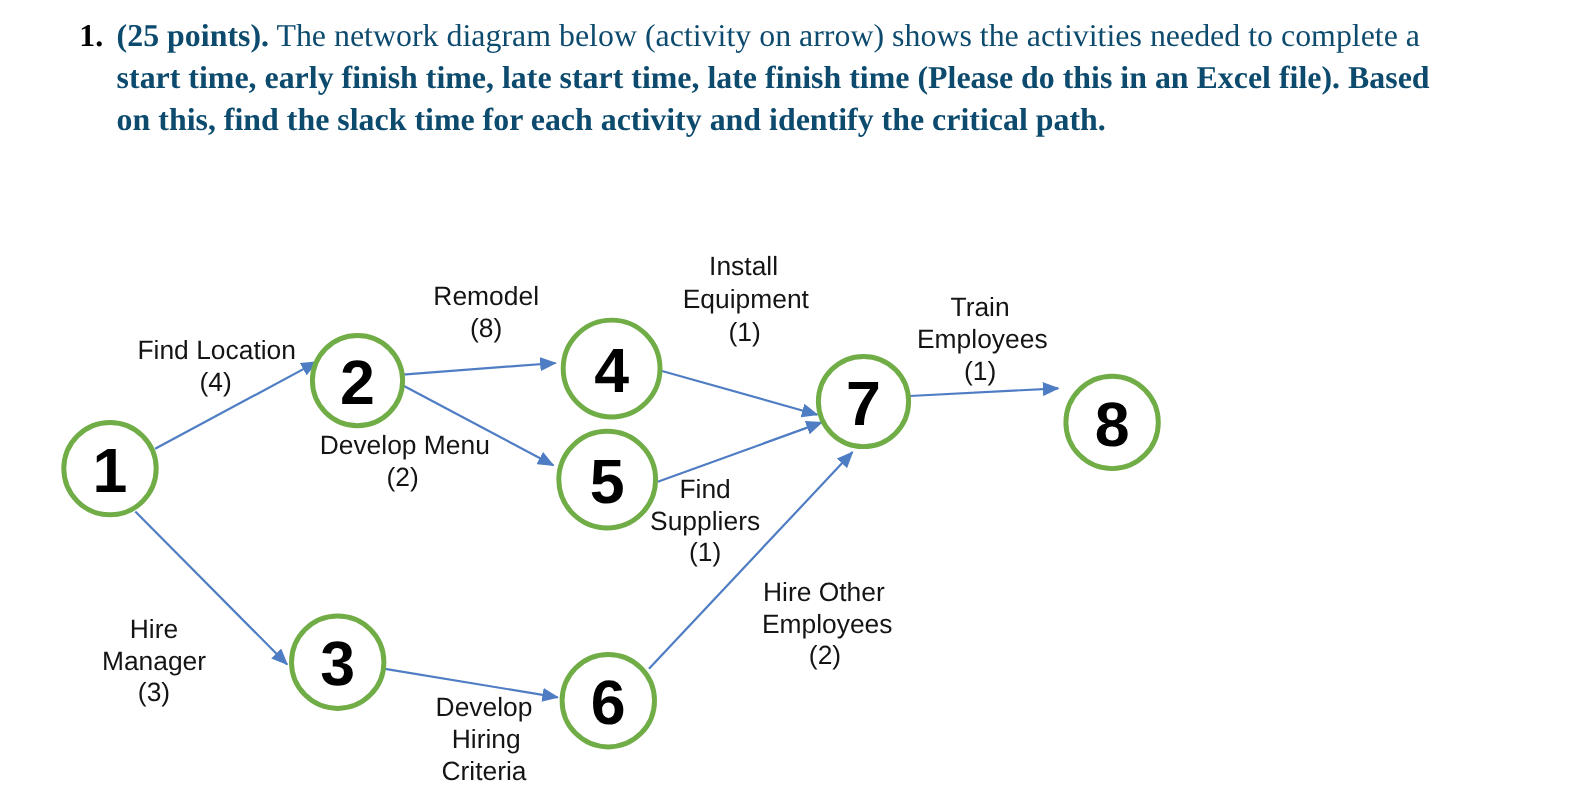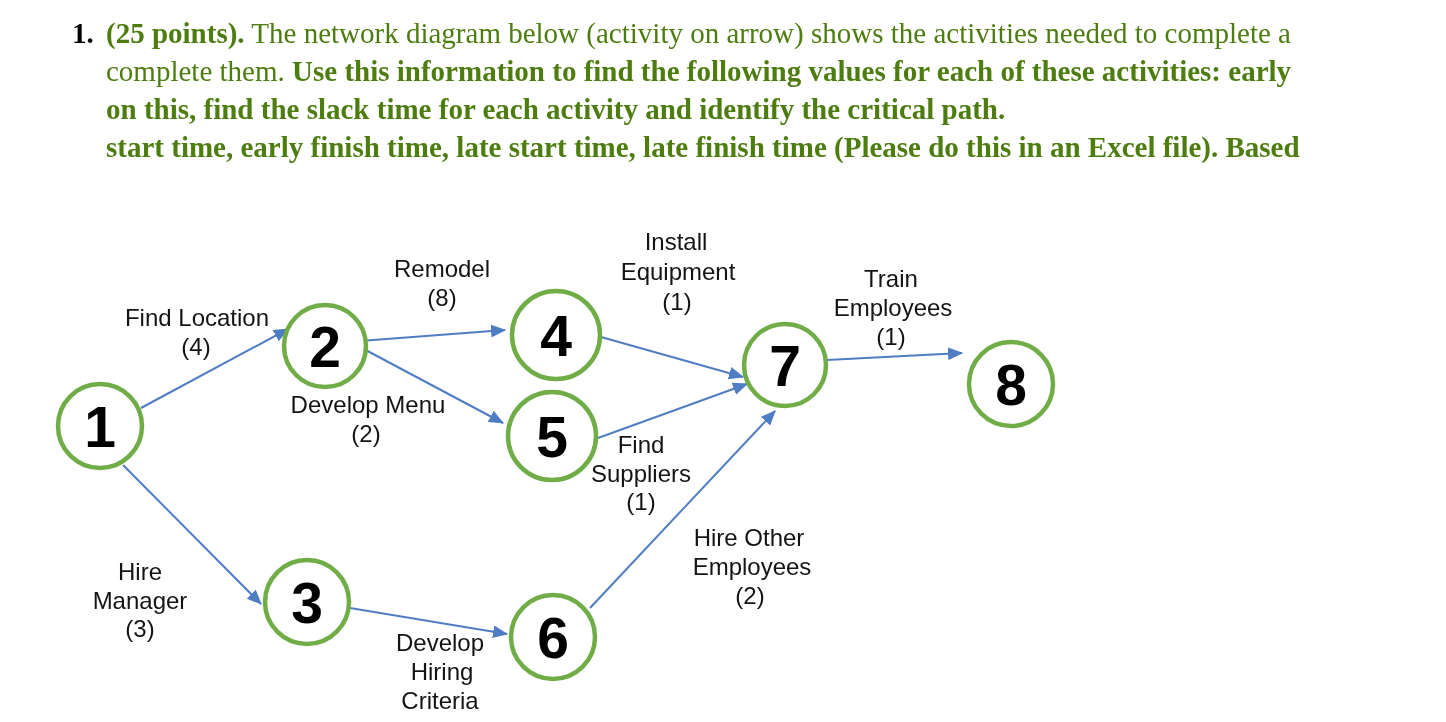--- a/index.html
+++ b/index.html
@@ -23,21 +23,21 @@
     font-weight: bold;
     color: #000;
   }
   .question-text {
     position: absolute;
     left: 106px;
     top: 14px;
     width: 1300px;
     font-size: 29px;
     line-height: 38px;
-    color: #4d7c0f;
+    color: #0c4a6e;
     font-family: Liberation Serif, serif;
   }
   .question-text .line { white-space: nowrap; }
   .b { font-weight: bold; }
   svg.network-diagram {
     position: absolute;
     left: 0;
     top: 0;
   }
   .edge {
@@ -64,23 +64,22 @@
     text-anchor: middle;
   }
 </style>
 </head>
 <body>
 
 <div class="question-number">1.</div>
 
 <div class="question-text">
   <div class="line"><span class="b">(25 points).</span><span> The network diagram below (activity on arrow) shows the activities needed to complete a</span></div>
-  <div class="line"><span>complete them. </span><span class="b">Use this information to find the following values for each of these activities: early</span></div>
+  <div class="line"><span class="b">start time, early finish time, late start time, late finish time (Please do this in an Excel file). Based</span></div>
   <div class="line"><span class="b">on this, find the slack time for each activity and identify the critical path.</span></div>
-  <div class="line"><span class="b">start time, early finish time, late start time, late finish time (Please do this in an Excel file). Based</span></div>
 </div>
 
 <svg class="network-diagram" width="1446" height="722" viewBox="0 0 1446 722" xmlns="http://www.w3.org/2000/svg">
   <defs>
     <marker id="arrowhead" markerUnits="strokeWidth" markerWidth="8" markerHeight="6.4" refX="7" refY="3.2" orient="auto">
       <path d="M0,0 L7.6,3.2 L0,6.4 Z" fill="#4f7dc3"></path>
     </marker>
   </defs>
 
   <line class="edge" x1="141" y1="408" x2="288" y2="329" marker-end="url(#arrowhead)"></line>

